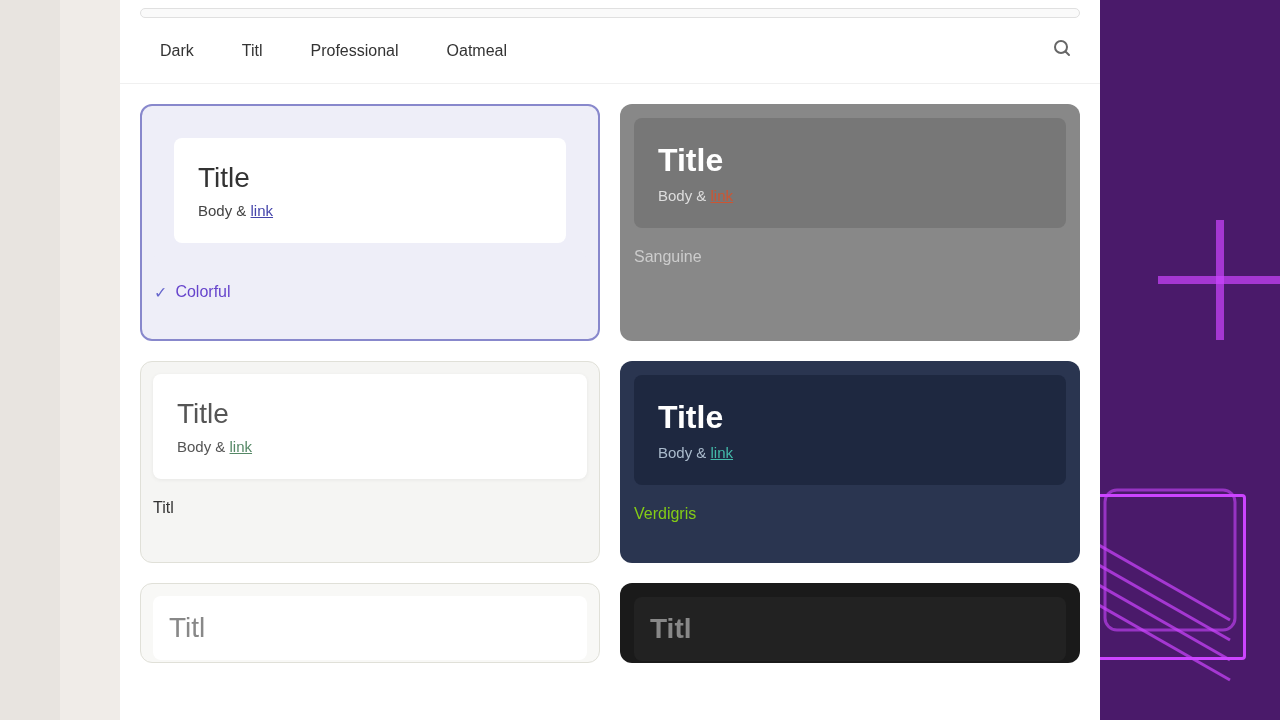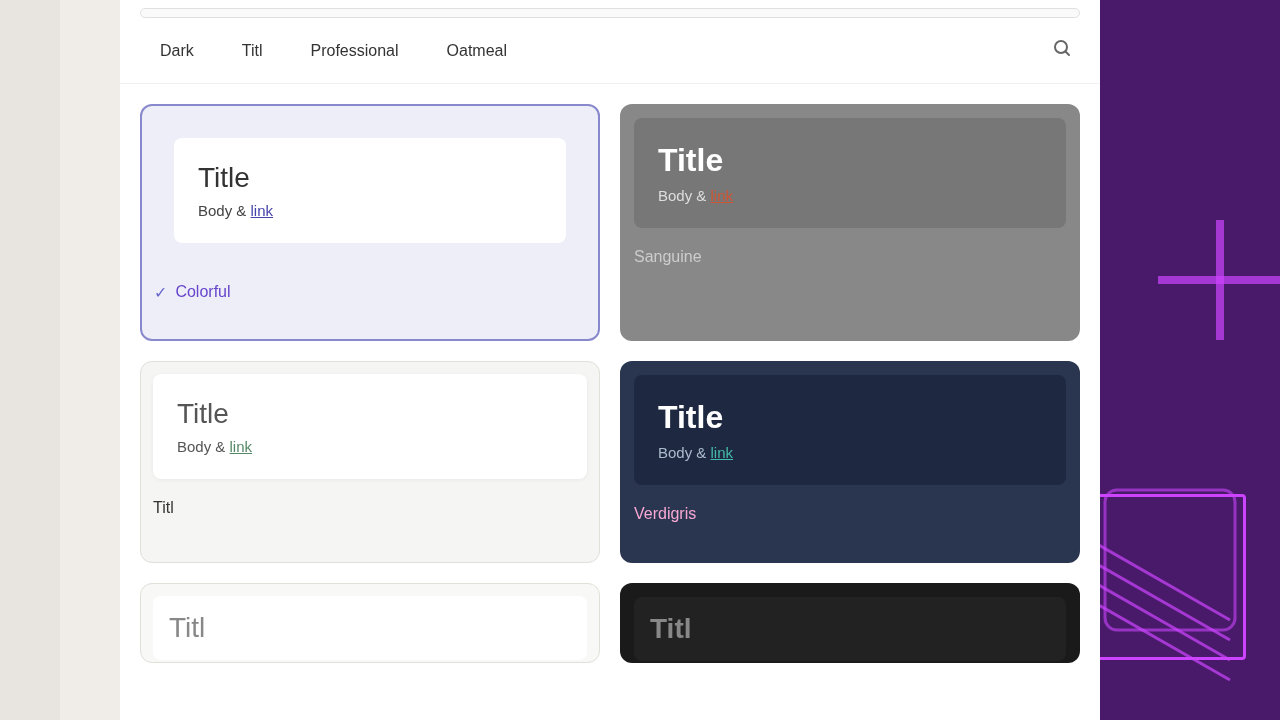--- a/index.html
+++ b/index.html
@@ -271,21 +271,21 @@
       </div>
     </div>
 
     <div class="theme-card verdigris-card">
       <div class="verdigris-preview-inner" style="margin: 12px; border-radius: 8px;">
         <div class="verdigris-title">Title</div>
         <div class="verdigris-body">
           <span>Body &amp; </span><a class="verdigris-link">link</a>
         </div>
       </div>
-      <div class="theme-name" style="color: #f9a8d4;">
+      <div class="theme-name" style="color: #84cc16;">
         <span>Verdigris</span>
       </div>
     </div>
 
     <div class="theme-card bottom-left-card" style="height: 80px; overflow:hidden;">
       <div style="margin: 12px; background: #fff; border-radius: 8px; padding: 16px;">
         <div class="bottom-title-light">Titl</div>
       </div>
     </div>
 

